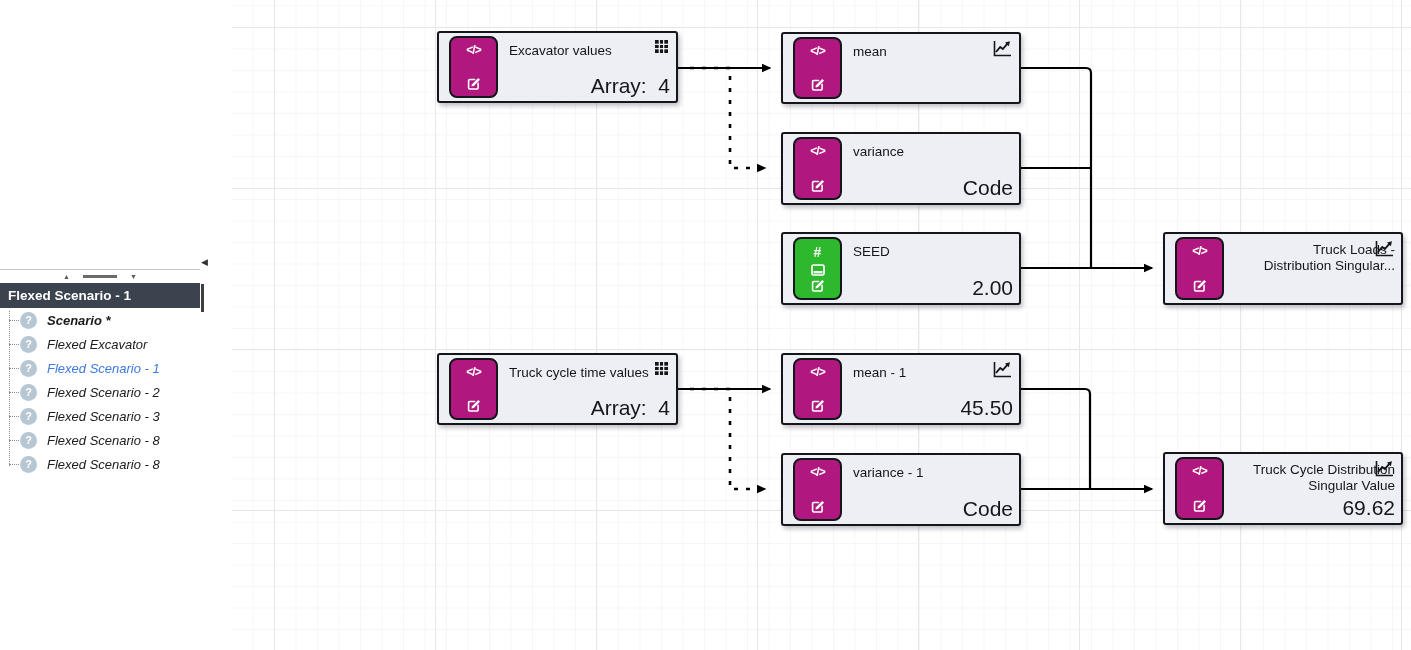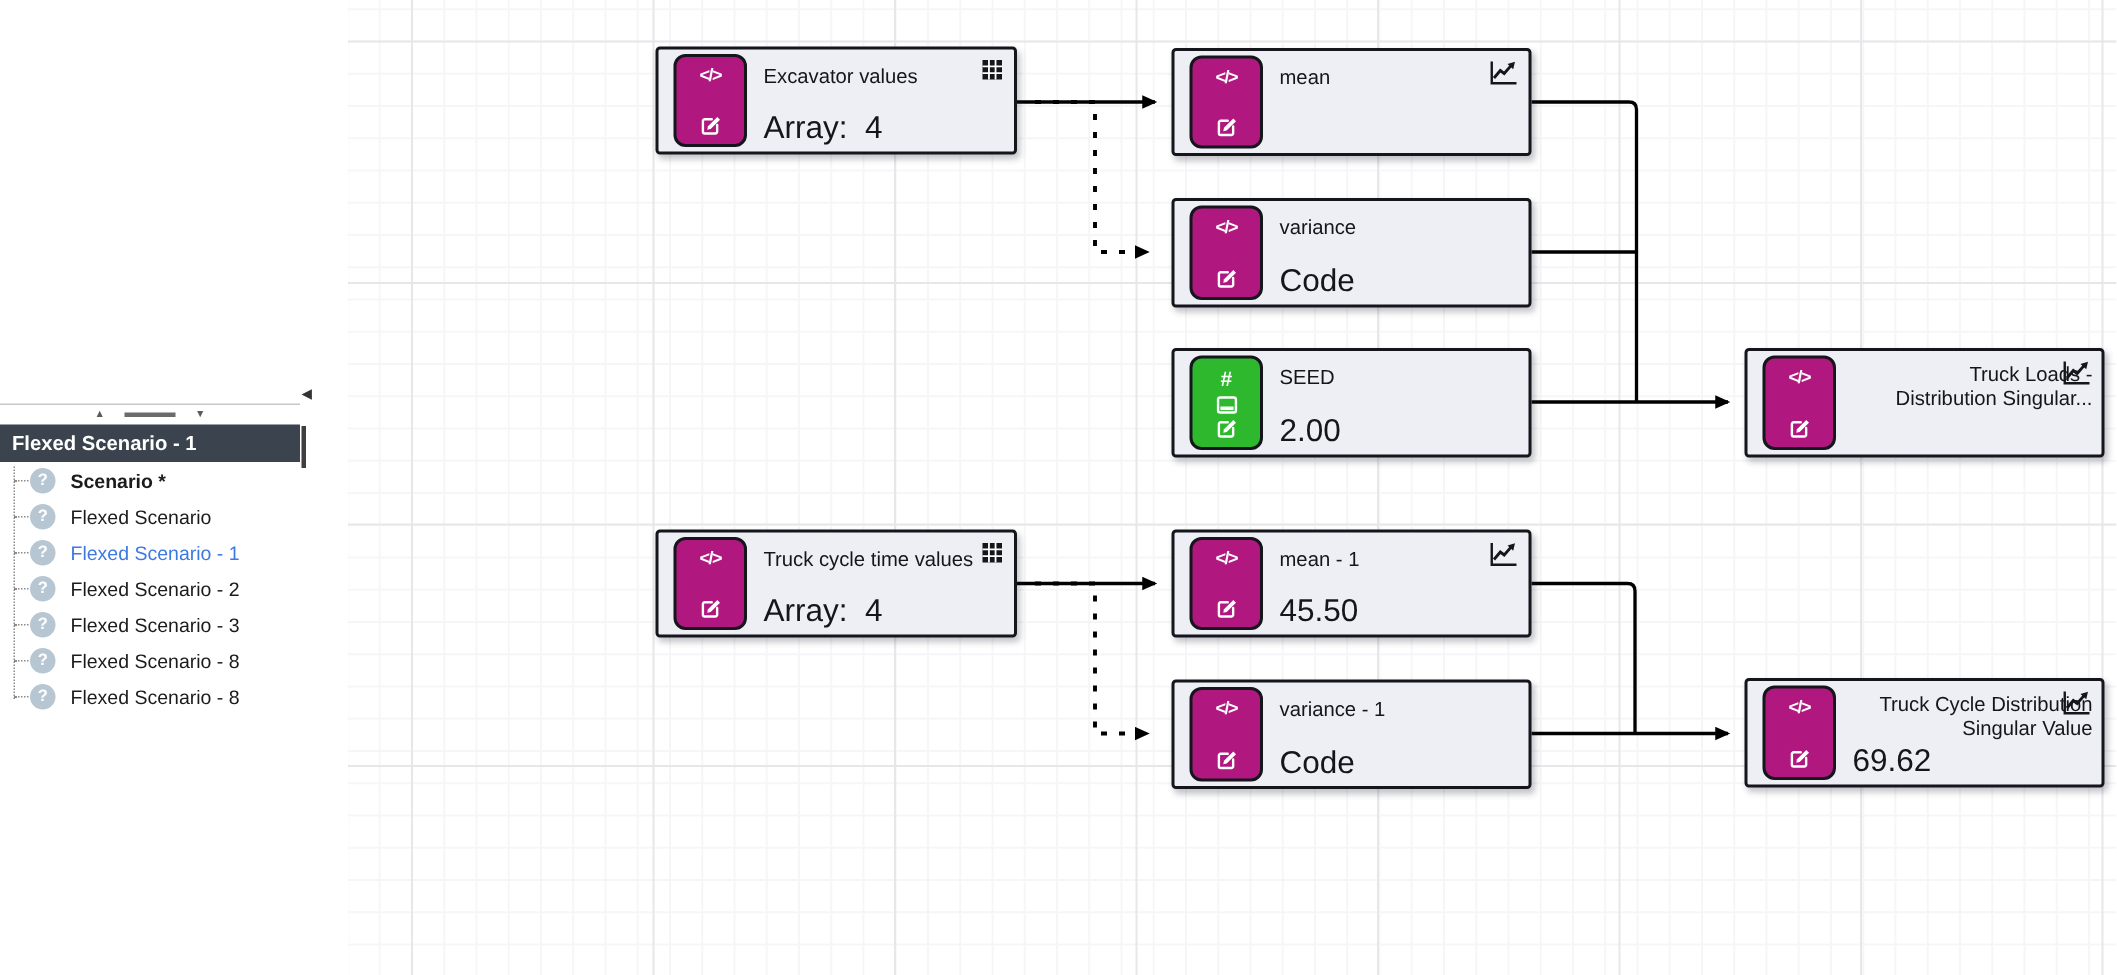--- a/index.html
+++ b/index.html
@@ -26,38 +26,38 @@
   .badge { position:absolute; left:10px; top:3px; bottom:3px; width:49px; border:2px solid #15151c;
     border-radius:8px; display:flex; flex-direction:column; justify-content:space-between;
     align-items:center; padding:5px 0; color:#fff; }
   .badge .icon { display:flex; align-items:center; justify-content:center; color:#fff; }
   .icon.code-icon { font-weight:bold; font-size:12px; letter-spacing:-1px; }
   .icon.hash-icon { font-weight:bold; font-size:14px; }
   .node-title { position:absolute; left:70px; top:10px; right:6px; font-size:13.5px; color:#15151c;
     line-height:1.2; white-space:pre-line; }
   .node-title.two-line { top:8px;text-align:right; }
   .corner { position:absolute; top:6px; right:7px; }
-  .node-value { position:absolute; left:70px; right:6px; bottom:3px; text-align:left;
+  .node-value { position:absolute; left:70px; right:6px; bottom:3px; text-align:right;
     font-size:21px; color:#15151c; white-space:pre; line-height:1.15; }
 
   
   .panel { position:absolute; left:0; top:0; width:232px; height:650px; background:#fff; z-index:3; }
   .collapse-bar { position:absolute; top:269px; left:0; width:200px; height:14px;
     border-top:1px solid #c8c8c8; display:flex; align-items:center; justify-content:center; gap:13px; }
   .tri { font-size:7px; color:#5a5a5a; line-height:1; }
   .handle { width:34px; height:3px; background:#6b6b6b; }
   .panel-header { position:absolute; top:283px; left:0; width:200px; height:25px; background:#3a434e;
     color:#fff; font-weight:bold; font-size:13.5px; display:flex; align-items:center; padding-left:8px; }
   .tree { position:absolute; top:308px; left:0; width:200px; }
   .tree-guide { position:absolute; left:9px; top:3px; height:155px; border-left:1px dotted #8a8a8a; }
   .row { position:relative; height:24px; display:flex; align-items:center; padding-left:20px; }
   .row::before { content:""; position:absolute; left:9px; top:12px; width:10px; border-top:1px dotted #8a8a8a; }
   .qicon { width:17px; height:17px; border-radius:50%; background:#b7c6d3; color:#fff; font-weight:bold;
     font-size:11px; display:flex; align-items:center; justify-content:center; margin-right:10px; flex:none; }
-  .row-label { font-size:13px; color:#1b1b1b; white-space:nowrap; }
+  .row-label { font-size:13px; color:#1b1b1b; white-space:nowrap;font-style:italic; }
   .row-label.bold { font-weight:bold; }
   .row-label.selected { color:#3d79e2; }
 
   .divider { position:absolute; left:200px; top:0; width:7px; height:650px; background:#e9e9e9;
     border-left:1px solid #ddd; z-index:2; }
   .divider-arrow { position:absolute; left:201px; top:258px; font-size:9px; color:#333; z-index:4; line-height:1; }
   .divider-thumb { position:absolute; left:201px; top:284px; width:3px; height:28px; background:#3f3f3f; z-index:4; }
 </style>
 </head>
 <body>
@@ -89,21 +89,21 @@
     </div>
     <div class="panel-header">Flexed Scenario - 1</div>
     <div class="tree" id="tree">
       <div class="tree-guide"></div>
     <div class="row">
           <span class="qicon">?</span>
           <span class="row-label bold">Scenario *</span>
         </div>
         <div class="row">
           <span class="qicon">?</span>
-          <span class="row-label">Flexed Scenario</span>
+          <span class="row-label">Flexed Excavator</span>
         </div>
         <div class="row">
           <span class="qicon">?</span>
           <span class="row-label selected">Flexed Scenario - 1</span>
         </div>
         <div class="row">
           <span class="qicon">?</span>
           <span class="row-label">Flexed Scenario - 2</span>
         </div>
         <div class="row">

